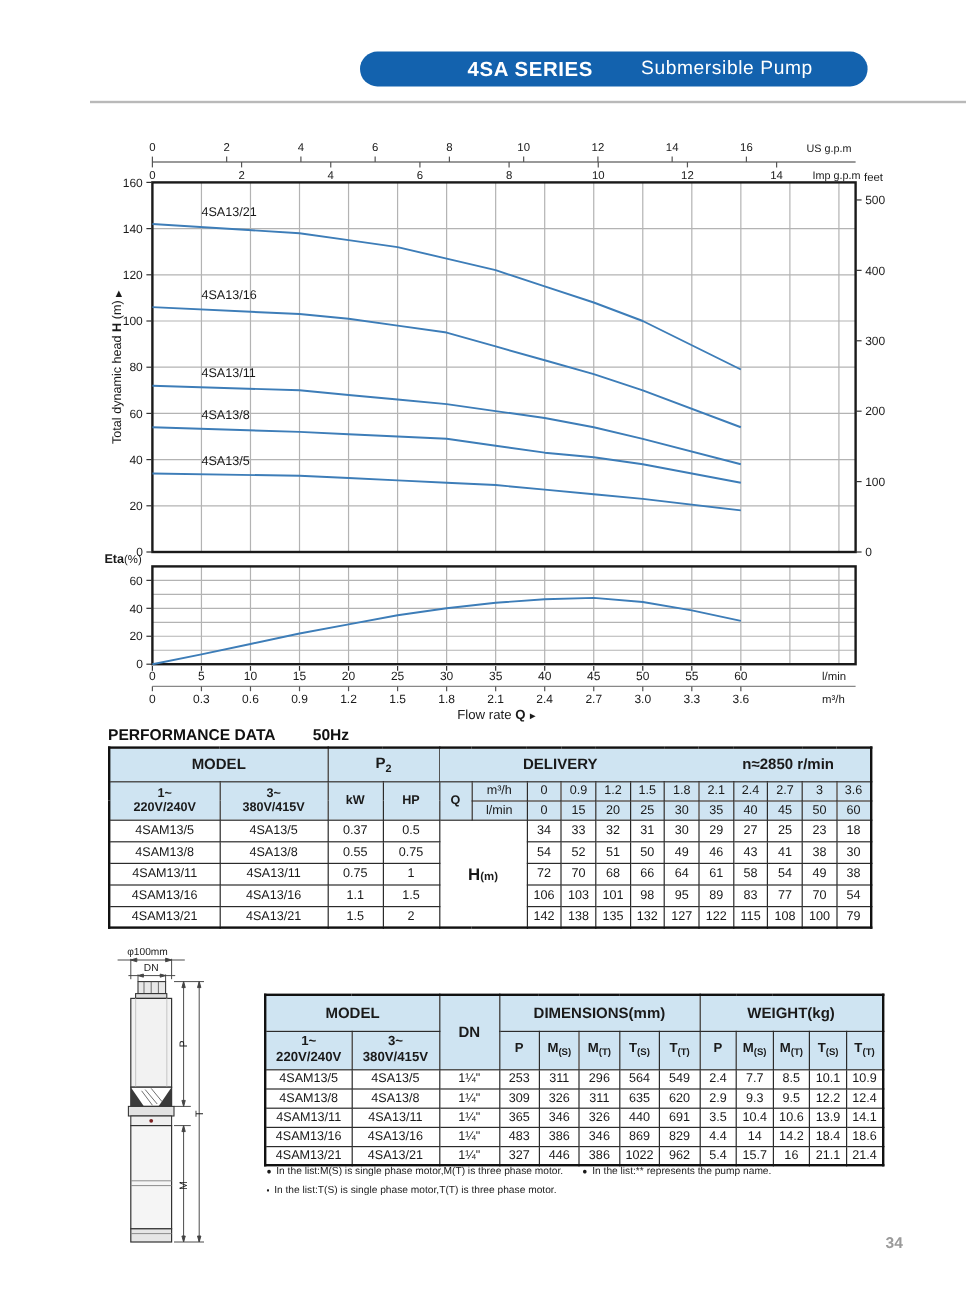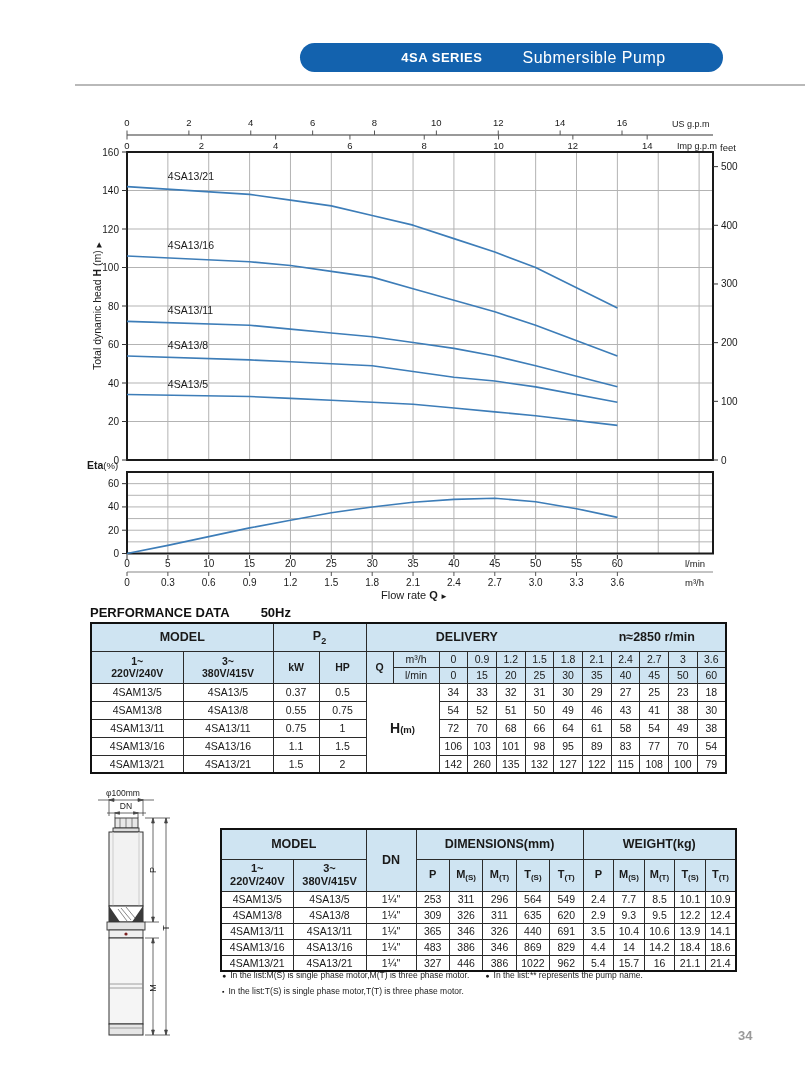--- a/index.html
+++ b/index.html
@@ -8,21 +8,21 @@
     width:805px; height:1080px; position:relative; overflow:hidden;
     font-family:"Liberation Sans", sans-serif; color:#1a1a1a;
   }
   
   .banner {
     position:absolute; left:300px; top:43px; width:423px; height:29px;
     background:#1362ae; border-radius:15px;
     display:flex; align-items:center; justify-content:center; gap:40px;
     color:#fff;
   }
-  .banner .series { font-size:13px; font-weight:bold; letter-spacing:0.5px;margin-left:44px; }
+  .banner .series { font-size:17px; font-weight:bold; letter-spacing:0.5px;margin-left:44px; }
   .banner .subtitle { font-size:16px; letter-spacing:0.5px; }
   .rule {
     position:absolute; left:75px; top:84px; width:730px; height:2px;
     background:#b9b9b9;
   }
   
   #charts-svg { position:absolute; left:85px; top:105px; }
   
   .perf-heading {
     position:absolute; left:90px; top:605px;
@@ -402,21 +402,21 @@
         <td>77</td>
         <td>70</td>
         <td>54</td>
       </tr>
       <tr>
         <td>4SAM13/21</td>
         <td>4SA13/21</td>
         <td>1.5</td>
         <td>2</td>
         <td>142</td>
-        <td>260</td>
+        <td>138</td>
         <td>135</td>
         <td>132</td>
         <td>127</td>
         <td>122</td>
         <td>115</td>
         <td>108</td>
         <td>100</td>
         <td>79</td>
       </tr>
     </tbody>

